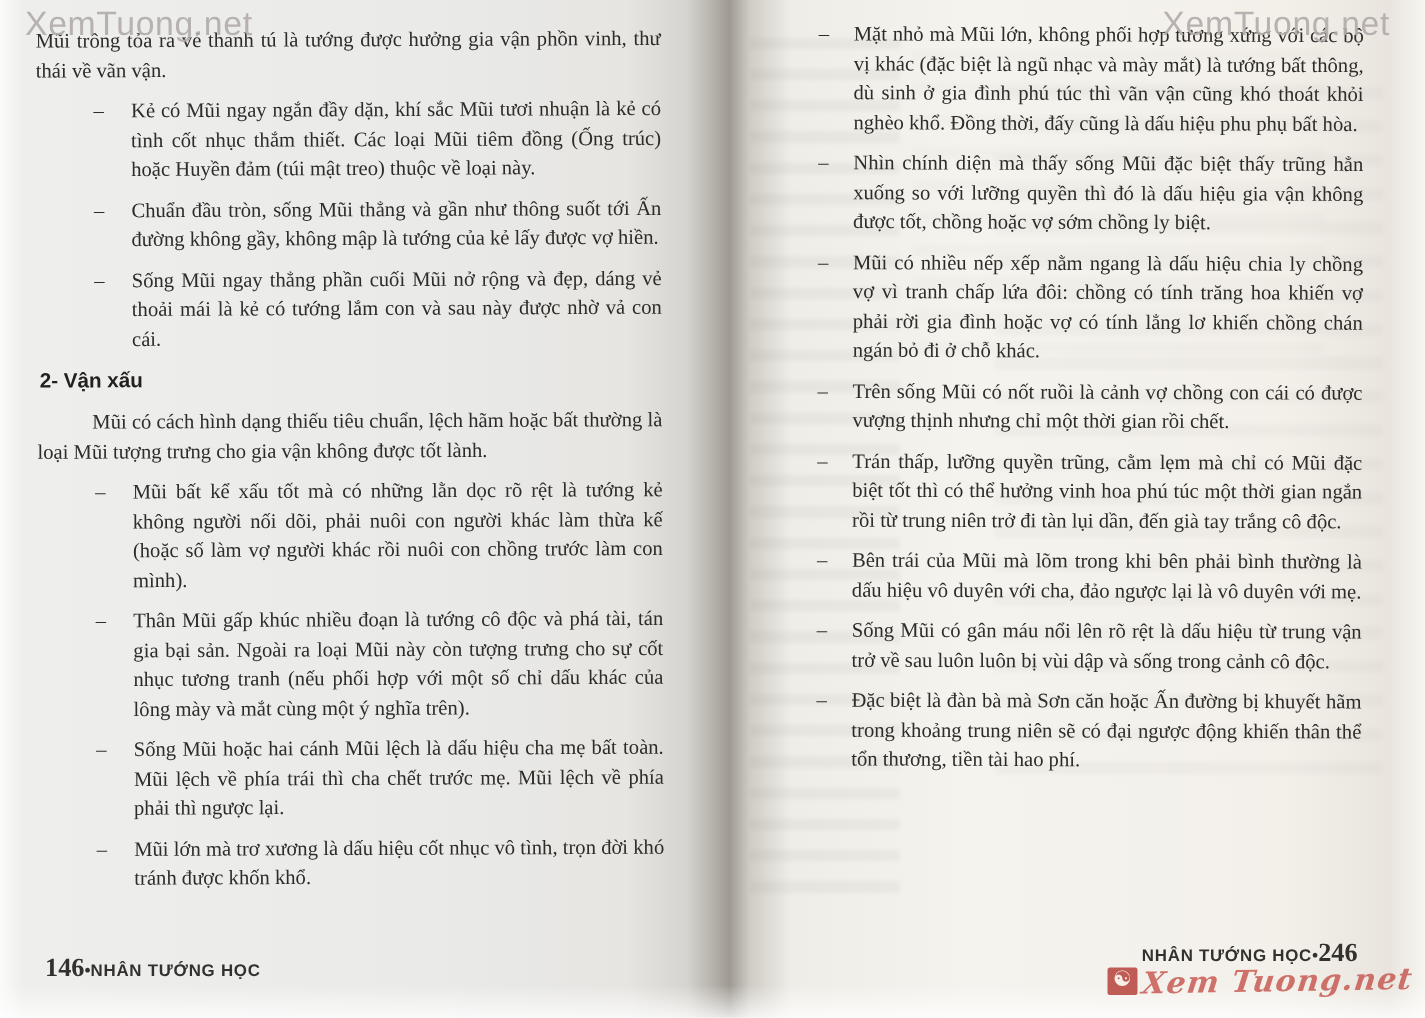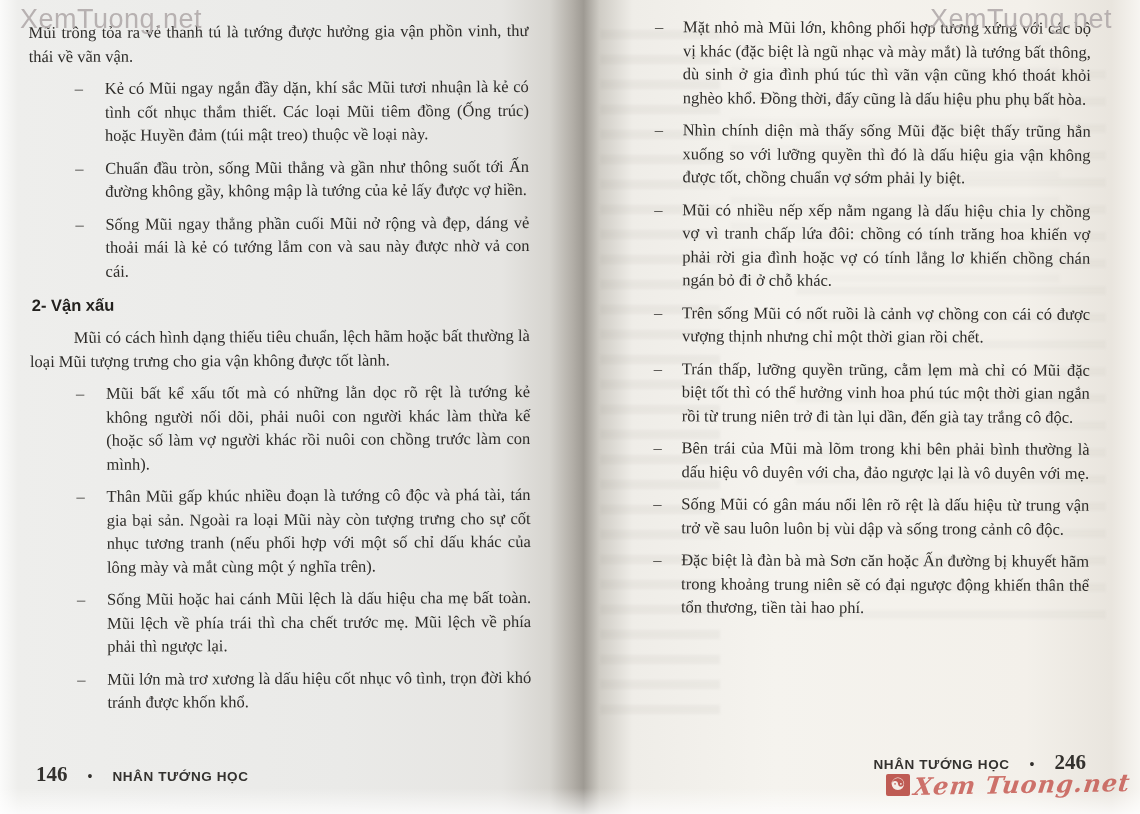--- a/index.html
+++ b/index.html
@@ -53,21 +53,21 @@
   .bullet .btxt{
     flex:1;margin:0;font-size:16.5px;line-height:23.5px;text-align:justify;
   }
 
   .heading{
     font-family:"Liberation Sans","DejaVu Sans",sans-serif;
     font-weight:bold;font-size:16.5px;margin:13px 0 11px 2px;color:#23211e;
   }
 
   .footer{
-    position:absolute;display:flex;align-items:baseline;gap:20px;z-index:4;
+    position:absolute;display:flex;align-items:baseline;gap:0;z-index:4;
     color:#33312e;white-space:nowrap;
   }
   .footer .pnum{font-family:"Liberation Serif",serif;font-weight:bold;font-size:21px;}
   .footer .dot{font-size:14px;font-weight:bold;}
   .footer .btitle{
     font-family:"Liberation Sans","DejaVu Sans",sans-serif;font-weight:bold;
     font-size:13.5px;letter-spacing:.6px;
   }
   .footer.fl{left:36px;top:762px;}
   .footer.fr{right:54px;top:750px;}
@@ -135,21 +135,21 @@
     </div>
   </div>
 
   <div class="page right">
     <div class="bullet">
       <span class="dash">–</span>
       <p class="btxt">Mặt nhỏ mà Mũi lớn, không phối hợp tương xứng với các bộ vị khác (đặc biệt là ngũ nhạc và mày mắt) là tướng bất thông, dù sinh ở gia đình phú túc thì vãn vận cũng khó thoát khỏi nghèo khổ. Đồng thời, đấy cũng là dấu hiệu phu phụ bất hòa.</p>
     </div>
     <div class="bullet">
       <span class="dash">–</span>
-      <p class="btxt">Nhìn chính diện mà thấy sống Mũi đặc biệt thấy trũng hẳn xuống so với lưỡng quyền thì đó là dấu hiệu gia vận không được tốt, chồng chuẩn vợ sớm phải ly biệt.</p>
+      <p class="btxt">Nhìn chính diện mà thấy sống Mũi đặc biệt thấy trũng hẳn xuống so với lưỡng quyền thì đó là dấu hiệu gia vận không được tốt, chồng hoặc vợ sớm chồng ly biệt.</p>
     </div>
     <div class="bullet">
       <span class="dash">–</span>
       <p class="btxt">Mũi có nhiều nếp xếp nằm ngang là dấu hiệu chia ly chồng vợ vì tranh chấp lứa đôi: chồng có tính trăng hoa khiến vợ phải rời gia đình hoặc vợ có tính lẳng lơ khiến chồng chán ngán bỏ đi ở chỗ khác.</p>
     </div>
     <div class="bullet">
       <span class="dash">–</span>
       <p class="btxt">Trên sống Mũi có nốt ruồi là cảnh vợ chồng con cái có được vượng thịnh nhưng chỉ một thời gian rồi chết.</p>
     </div>
     <div class="bullet">

